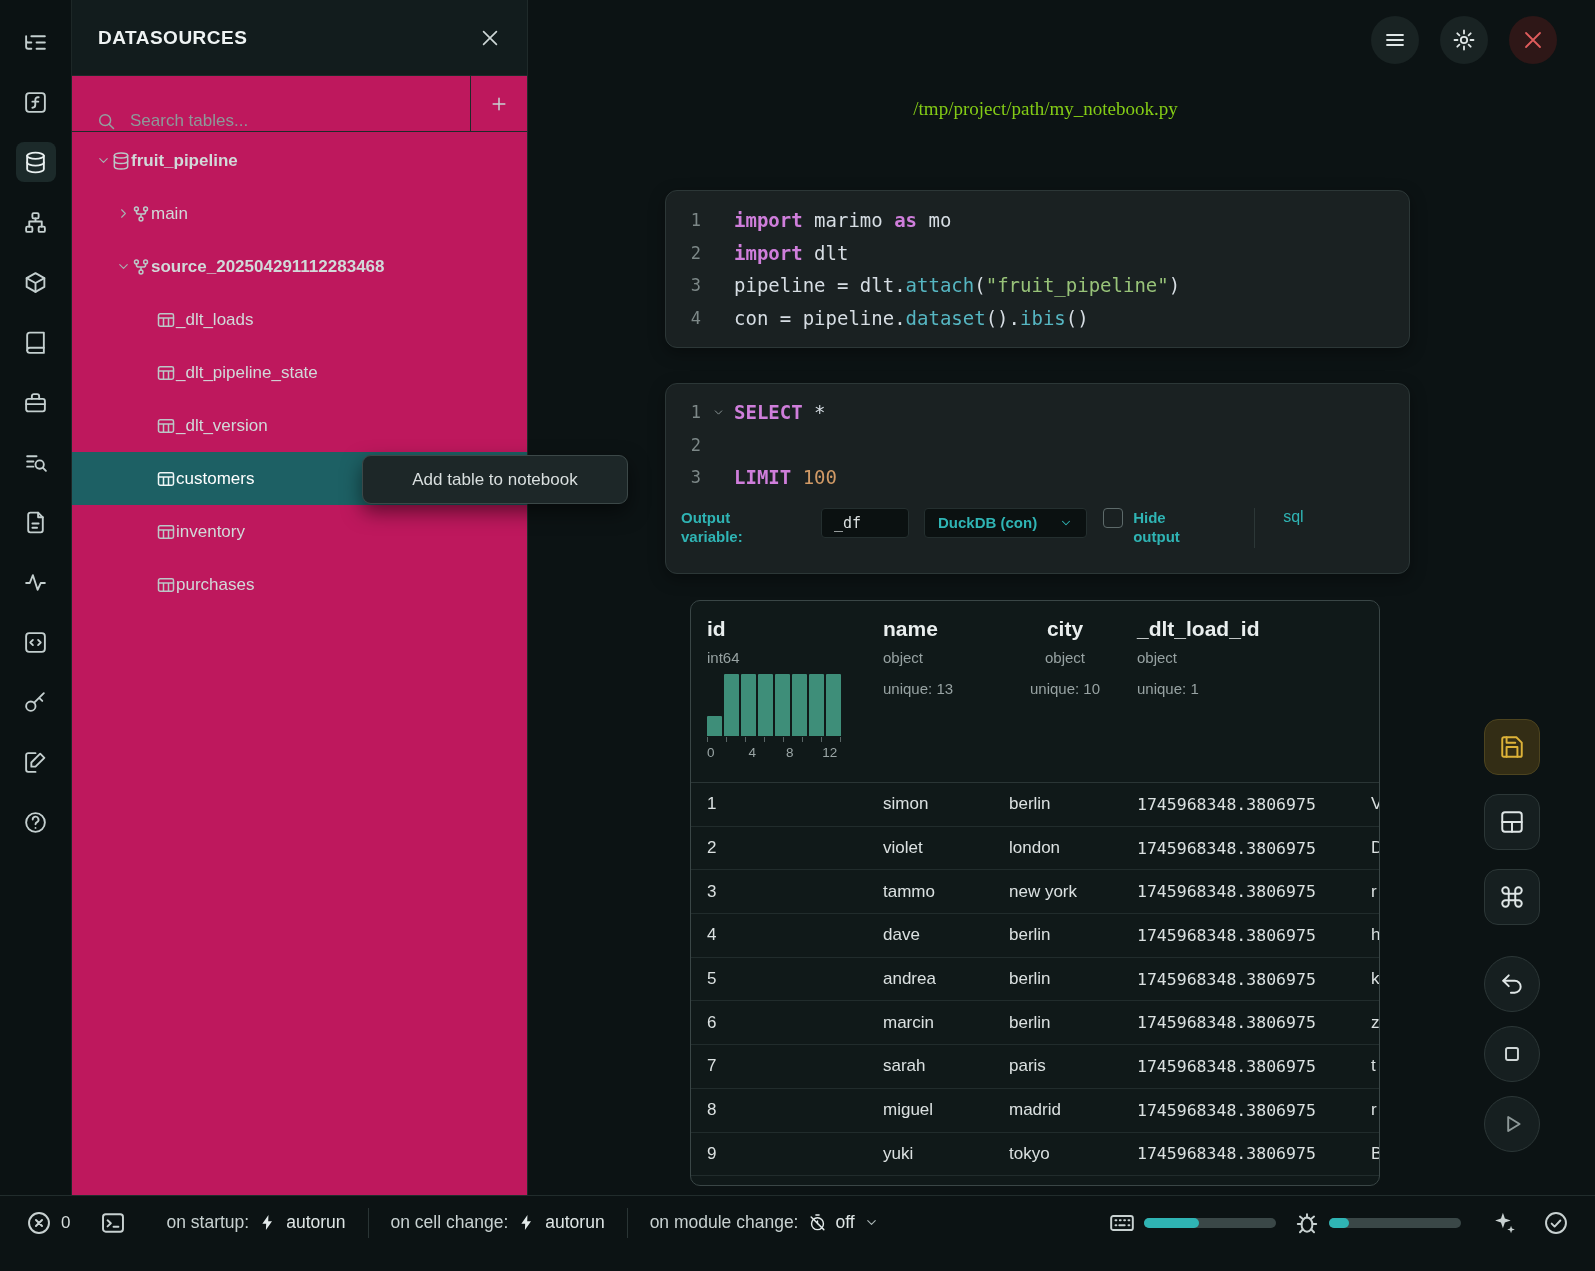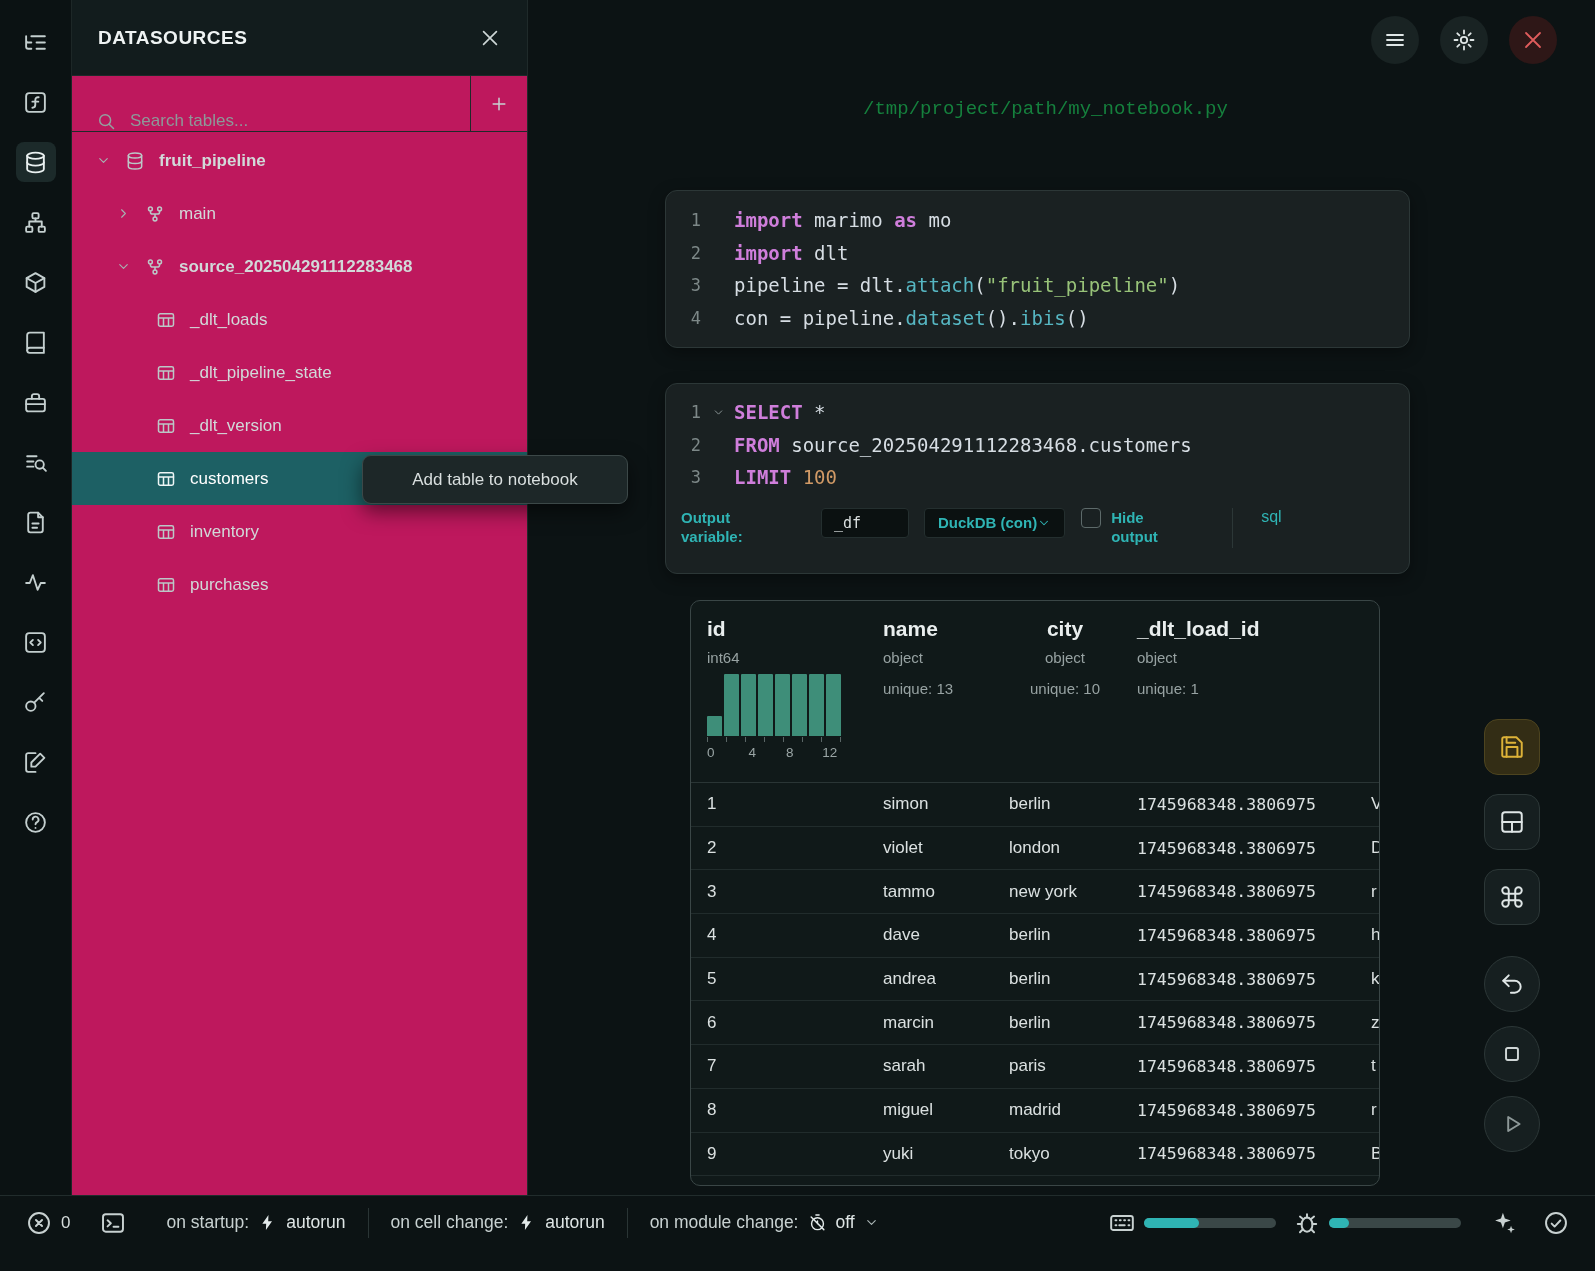--- a/index.html
+++ b/index.html
@@ -25,63 +25,63 @@
   .search-icon{width:20px;height:20px;margin:0 14px 0 24px;color:#93a0a0}
   .search-input{flex:1;background:transparent;border:none;outline:none;color:#d5dcdc;font-size:17px;font-family:inherit}
   .search-input::placeholder{color:#8d9999}
   .add-table-btn{width:57px;height:100%;display:flex;align-items:center;justify-content:center;border-left:1px solid #1f2a2a;color:#c8d2d2}
   .add-table-btn span{width:20px;height:20px}
   .engine-row{height:52px;margin-top:6px;display:flex;align-items:center;gap:12px;padding:0 24px;background:#111b1c}
   .duckdb-logo{width:25px;height:25px}
   .engine-name{font-size:17px;font-weight:700;color:#eef3f3}
   .engine-badge{font-size:15px;font-weight:700;color:var(--teal-accent)}
   .tree{margin-top:2px}
-  .tree-row{height:53px;display:flex;align-items:center;gap:14px;font-size:17px;color:#d2d9d9;position:relative}
+  .tree-row{height:53px;display:flex;align-items:center;gap:0;font-size:17px;color:#d2d9d9;position:relative}
   .tree-row.lvl1{padding-left:24px;font-weight:700}
   .tree-row.lvl2{padding-left:44px;font-weight:700}
   .tree-row.lvl3{padding-left:84px}
   .tree-row.collapsed{font-weight:400}
   .tree-row.selected{background:var(--selection-bg);color:#fff}
   .chevron{width:15px;height:15px;color:#a7b2b2;flex:none}
   .tree-icon{width:20px;height:20px;color:#bcc7c7;flex:none}
   .tree-row.selected .tree-icon,.tree-row.selected .chevron{color:#eef6f6}
   .row-add{position:absolute;right:22px;top:50%;transform:translateY(-50%);width:22px;height:22px;color:#eaf2f2}
 
   .tooltip{position:absolute;left:362px;top:455px;width:266px;height:49px;background:#1d2728;border:1px solid #3c4848;
     border-radius:9px;display:flex;align-items:center;justify-content:center;font-size:17px;color:#d9dfdf;
     box-shadow:0 8px 20px rgba(0,0,0,.5);z-index:50}
 
   
   .main{position:absolute;left:528px;top:0;width:1067px;height:1195px}
   .top-controls{position:absolute;top:16px;right:38px;display:flex;gap:21px}
   .circle-btn{width:48px;height:48px;border-radius:50%;background:#192323;display:flex;align-items:center;justify-content:center;color:#dfe6e6}
   .circle-btn span{width:24px;height:24px}
   .circle-btn.close{background:#2e1717;color:var(--close-red)}
-  .file-path{position:absolute;top:98px;left:0;width:97%;text-align:center;font-family:Liberation Mono, monospace;font-size:19px;color:#15803d}
+  .file-path{position:absolute;top:98px;left:0;width:97%;text-align:center;font-family:Liberation Serif, serif;font-size:19px;color:#84cc16}
 
   .cell{position:absolute;background:#1a2122;border:1px solid #2c3737;border-radius:12px;box-shadow:0 5px 16px rgba(0,0,0,.35)}
   .py-cell{left:137px;top:190px;width:745px;height:158px;padding-top:13px}
   .sql-cell{left:137px;top:383px;width:745px;height:191px;padding-top:12px}
   .code-line{display:flex;align-items:center;height:32.5px;font-family:"DejaVu Sans Mono",monospace;font-size:19px}
   .line-no{width:68px;padding-right:33px;text-align:right;color:#7d8888;font-size:17px;flex:none}
   .has-fold .line-no{width:46px;padding-right:11px}
   .fold{width:22px;height:13px;color:#8a9595;flex:none;display:flex;align-items:center}
   .fold svg{width:13px;height:13px}
   .tok-kw{color:var(--keyword);font-weight:600}
   .tok-fn{color:var(--function)}
   .tok-st{color:var(--string)}
   .tok-nu{color:var(--number)}
   .tok-pl{color:#d6dde3}
 
   .sql-footer{display:flex;margin-top:14px;padding-left:15px}
   .footer-label{color:var(--teal-accent);font-weight:700;font-size:15px;line-height:1.3;width:85px}
   .df-input{margin-left:55px;width:88px;height:30px;background:#0b1111;border:1px solid #242f2f;border-radius:4px;
     color:#dbe1e1;font-family:"DejaVu Sans Mono",monospace;font-size:15px;display:flex;align-items:center;padding:0 12px}
   .engine-select{margin-left:15px;height:30px;background:#0b1111;border:1px solid #242f2f;border-radius:4px;
-    color:var(--teal-accent);font-weight:700;font-size:15px;display:flex;align-items:center;gap:0;padding:0 13px}
+    color:var(--teal-accent);font-weight:700;font-size:15px;display:flex;align-items:center;gap:22px;padding:0 13px}
   .engine-select .chev{width:14px;height:14px}
   .checkbox{margin-left:16px;width:20px;height:20px;border:1.5px solid #5d6a6a;border-radius:4px;flex:none}
   .hide-label{margin-left:10px;color:var(--teal-accent);font-weight:700;font-size:15px;line-height:1.3;width:66px}
   .v-divider{margin-left:55px;width:1px;height:40px;background:#2c3737}
   .sql-badge{margin-left:28px;color:var(--teal-accent);font-size:16px}
 
   
   .table-card{position:absolute;left:162px;top:600px;width:690px;height:586px;border:1px solid #3a4646;border-radius:10px;
     background:#101919;overflow:hidden}
   .thead{display:flex;height:182px;border-bottom:1px solid #2a3535}
@@ -382,21 +382,20 @@
             <span class="fold">
               <svg viewBox="0 0 24 24" fill="none" stroke="currentColor" stroke-width="1.8" stroke-linecap="round" stroke-linejoin="round">
                 <path d="M6 9l6 6 6-6"></path>
               </svg>
             </span>
             <span class="code-text"><span class="tok-kw">SELECT</span><span class="tok-pl"> *</span></span>
           </div>
           <div class="code-line">
             <span class="line-no">2</span>
             <span class="fold"></span>
-            <span class="code-text"><span class="tok-kw">FROM</span><span class="tok-pl"> source_202504291112283468.customers</span></span>
           </div>
           <div class="code-line">
             <span class="line-no">3</span>
             <span class="fold"></span>
             <span class="code-text"><span class="tok-kw">LIMIT</span><span class="tok-pl"> </span><span class="tok-nu">100</span></span>
           </div>
         </div>
       <div class="sql-footer">
         <div class="footer-label">Output variable:</div>
         <div class="df-input">_df</div>

